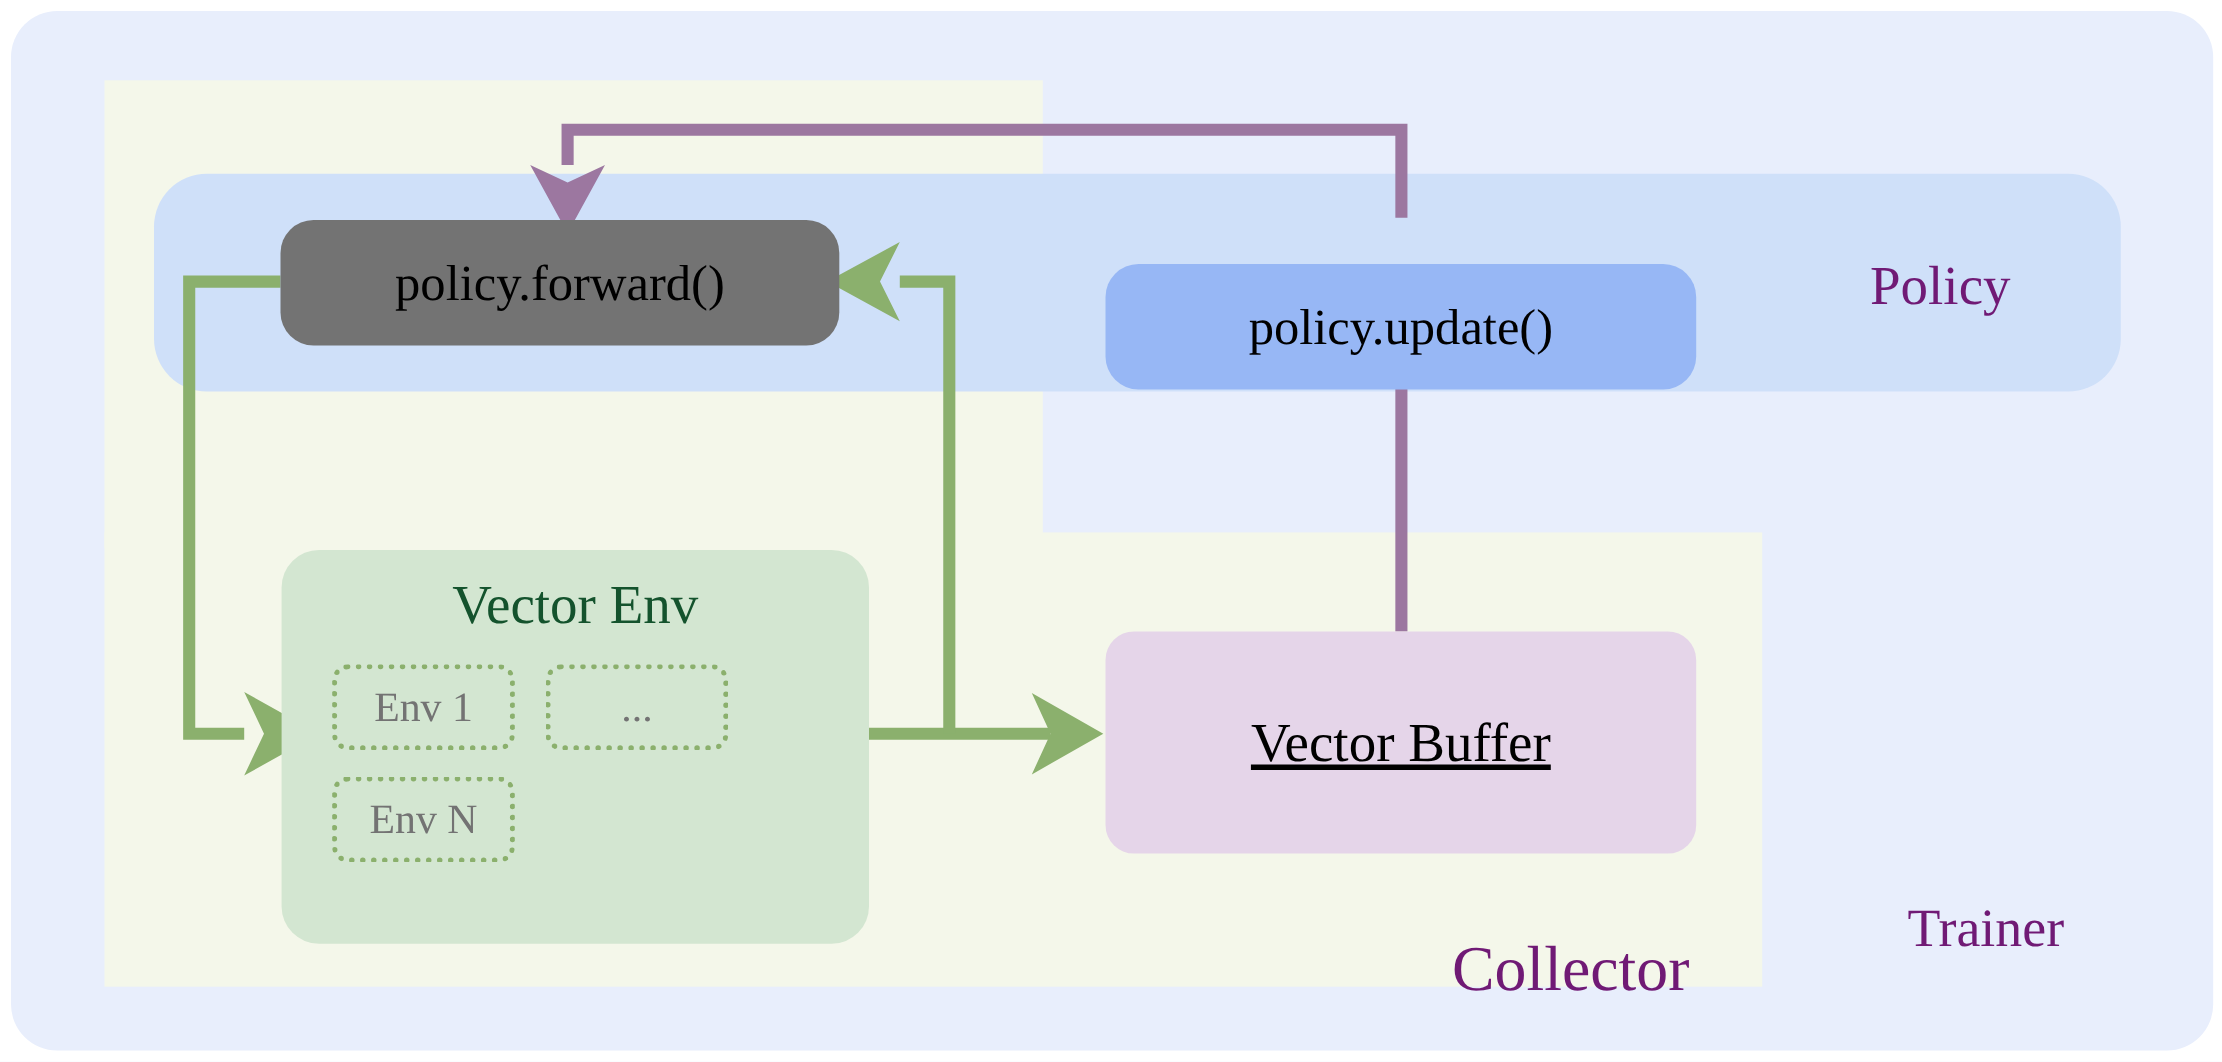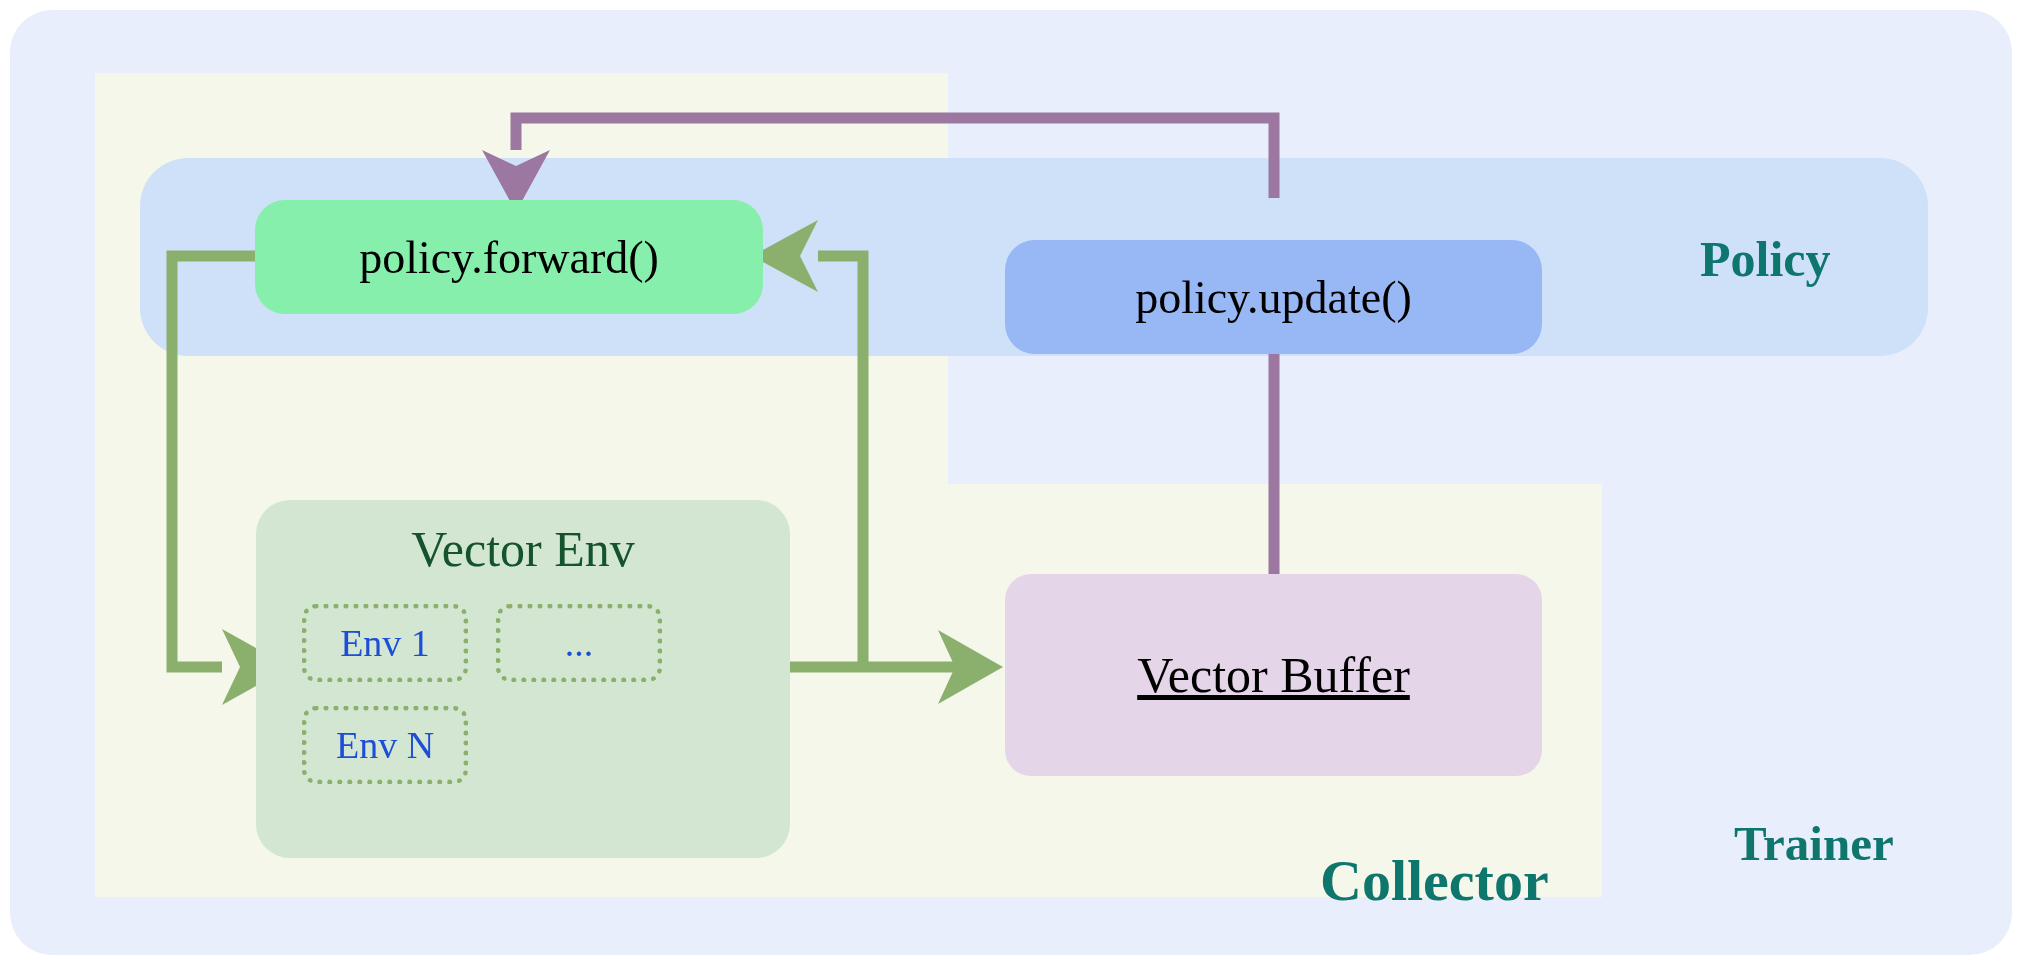--- a/index.html
+++ b/index.html
@@ -50,21 +50,21 @@
     position: absolute;
     box-sizing: border-box;
     display: flex;
     align-items: center;
     justify-content: center;
     color: #000000;
   }
   .policy-forward {
     left: 255px; top: 200px;
     width: 508px; height: 114px;
-    background: #86efac;
+    background: #737373;
     border-radius: 30px;
     font-size: 46px;
   }
   .policy-update {
     left: 1005px; top: 200px;
     width: 537px; height: 114px;
     background: #97b7f5;
     border-radius: 30px;
     font-size: 46px;
     margin-top: 40px;
@@ -93,37 +93,37 @@
   }
   .env-cell {
     width: 166px;
     height: 78px;
     border: 5px dotted #8bb06d;
     border-radius: 14px;
     display: flex;
     align-items: center;
     justify-content: center;
     font-size: 38px;
-    color: #1d4ed8;
+    color: #737373;
     box-sizing: border-box;
   }
   .vector-buffer {
     left: 1005px; top: 574px;
     width: 537px; height: 202px;
     background: #e5d5e9;
     border-radius: 26px;
     font-size: 50px;
     text-decoration: underline;
   }
 
   
   .caption {
     position: absolute;
-    font-weight: bold;
-    color: #0f766e;
+    font-weight: normal;
+    color: #701a75;
     white-space: nowrap;
   }
   .caption-policy { left: 1700px; top: 230px; font-size: 50px; }
   .caption-collector { left: 1320px; top: 815px; font-size: 58px; margin-top: 32px; }
   .caption-trainer { left: 1734px; top: 815px; font-size: 49px; }
 
   
   .arrow-layer {
     position: absolute;
     left: 0; top: 0;

